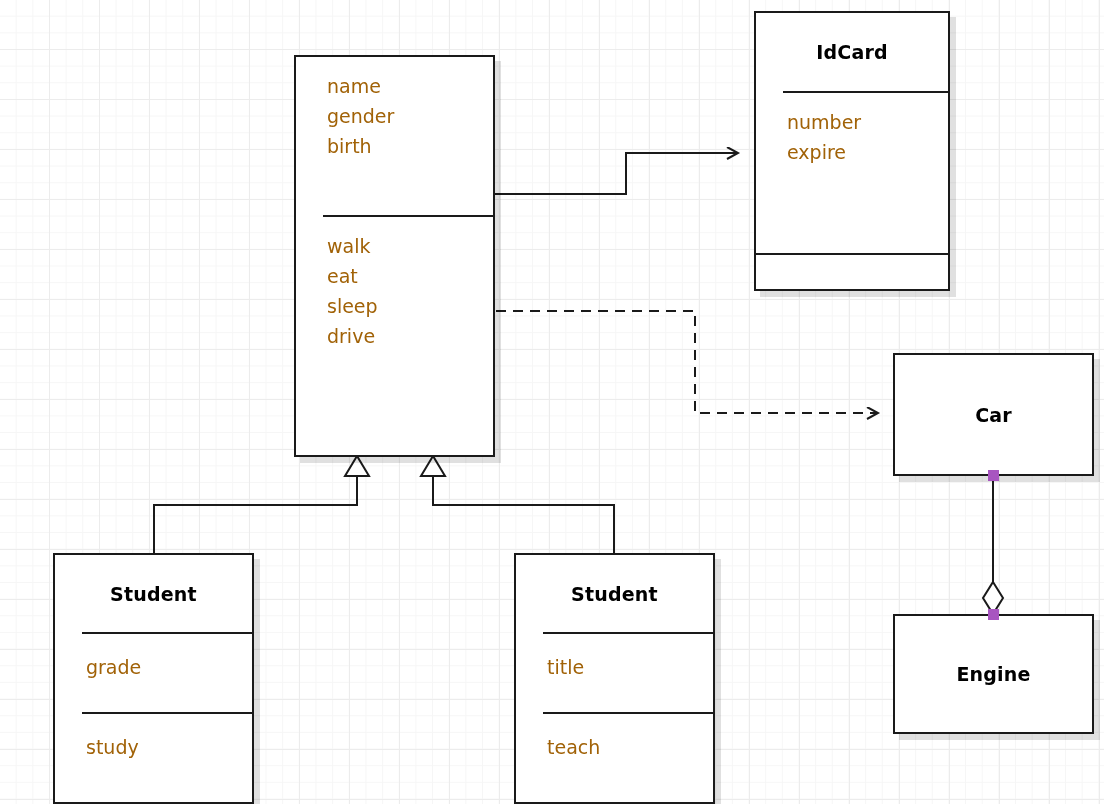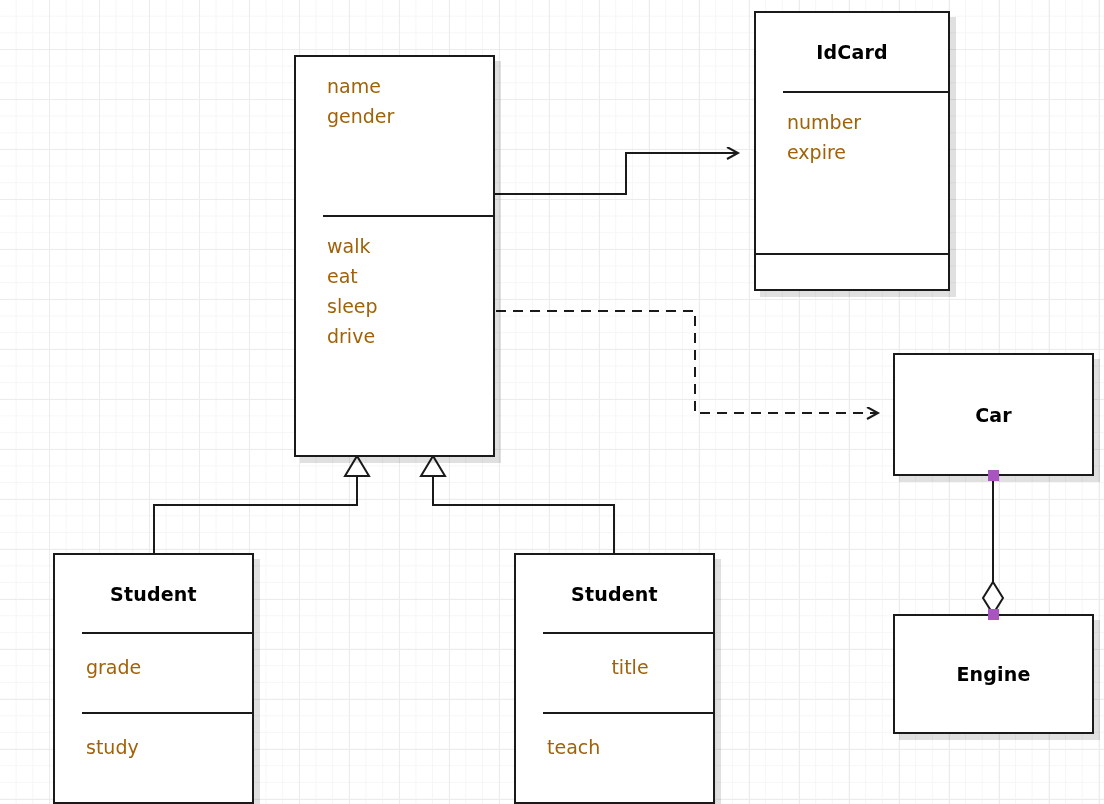--- a/index.html
+++ b/index.html
@@ -116,20 +116,21 @@
     </g>
   </svg>
 
   <div class="handle" style="left:988px; top:470px;"></div>
   <div class="handle" style="left:988px; top:609px;"></div>
 
   <div class="uml-class" style="left:294px; top:55px; width:201px; height:402px;">
     <div class="compartment member-list pad-top-lg" style="height:158px;">
       <div class="member">name</div>
       <div class="member">gender</div>
+      <div class="member">birth</div>
     </div>
     <div class="compartment member-list pad-top-lg" style="height:165px;">
       <div class="member">walk</div>
       <div class="member">eat</div>
       <div class="member">sleep</div>
       <div class="member">drive</div>
     </div>
   </div>
 
   <div class="uml-class" style="left:754px; top:11px; width:196px; height:280px;">
@@ -152,21 +153,21 @@
     </div>
     <div class="compartment member-list single" style="height:92px;">
       <div class="member">study</div>
     </div>
   </div>
 
   <div class="uml-class" style="left:514px; top:553px; width:201px; height:251px;">
     <div class="compartment class-title" style="height:77px;">
       <span>Student</span>
     </div>
-    <div class="compartment member-list single" style="height:80px;text-align:center;">
+    <div class="compartment member-list single" style="height:80px;">
       <div class="member">title</div>
     </div>
     <div class="compartment member-list single" style="height:92px;">
       <div class="member">teach</div>
     </div>
   </div>
 
   <div class="uml-class" style="left:893px; top:353px; width:201px; height:123px;">
     <div class="compartment class-title" style="height:119px;align-items:center;">
       <span>Car</span>

